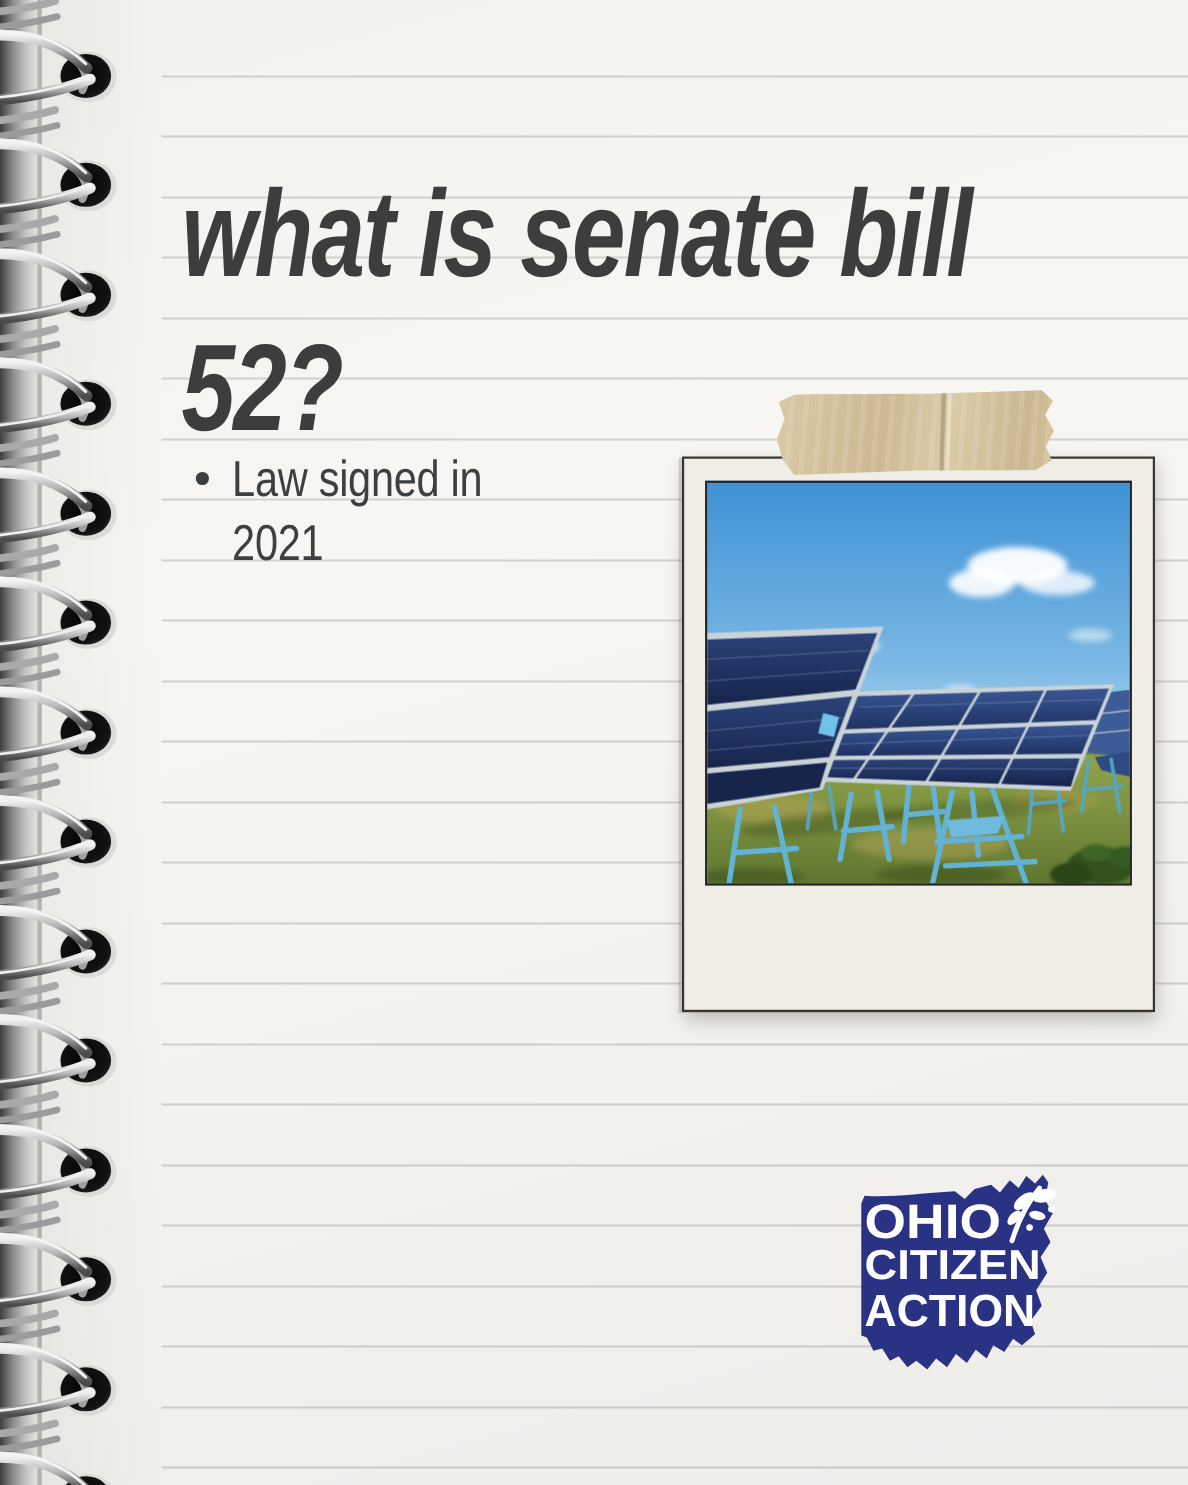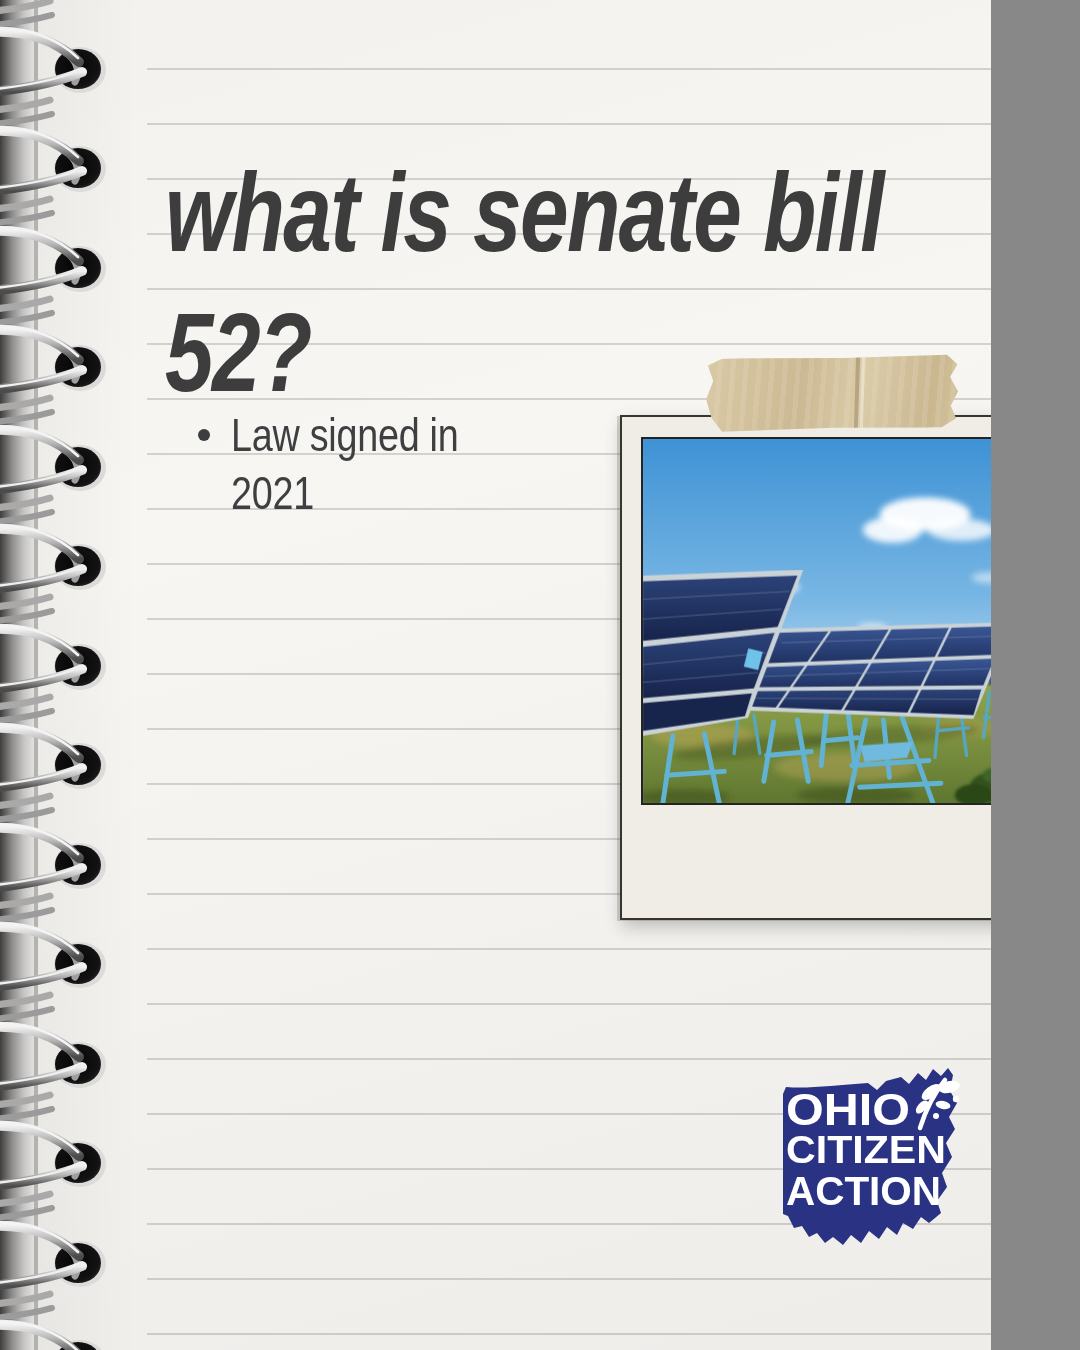--- a/index.html
+++ b/index.html
@@ -1,17 +1,17 @@
 <!DOCTYPE html>
 <html><head>
 <meta charset="utf-8">
 <style>
   html,body{margin:0;padding:0;background:#888;}
   .canvas{
-    position:relative;width:991px;height:1350px;overflow:hidden;
+    position:relative;width:1080px;height:1350px;overflow:hidden;
     background:#f7f6f3;
     font-family:"Liberation Sans","DejaVu Sans",sans-serif;
   }
   .paper-shade{
     position:absolute;inset:0;pointer-events:none;
     background:linear-gradient(165deg,rgba(0,0,0,0.02),rgba(255,255,255,0) 35%,rgba(0,0,0,0.035) 95%),
                linear-gradient(to right,rgba(0,0,0,0.05),rgba(0,0,0,0) 14%);
   }
   .ruled-lines{
     position:absolute;left:147px;right:0;top:0;bottom:0;pointer-events:none;
@@ -22,21 +22,21 @@
     background-position:0 15px;
   }
   .binding{position:absolute;left:0;top:0;z-index:6;}
 
   .title{
     position:absolute;left:165px;top:68px;width:1120px;
     font-size:112px;line-height:140px;font-weight:bold;font-style:italic;
     letter-spacing:-2px;color:#3d3d3d;white-space:pre-line;
     transform:scaleX(0.78);transform-origin:left top;
   }
-  .bullet-list{position:absolute;left:196px;top:406px;width:500px;list-style:none;margin:0;padding:0;}
+  .bullet-list{position:absolute;left:176px;top:406px;width:500px;list-style:none;margin:0;padding:0;}
   .bullet-item{position:relative;margin:0 0 62px 0;}
   .bullet-dot{
     position:absolute;left:2px;top:23px;width:12px;height:12px;border-radius:50%;
     background:#3c3d3e;
   }
   .bullet-text{
     margin-left:35px;width:470px;
     font-size:46px;line-height:58px;color:#3e3f40;letter-spacing:-0.3px;
     white-space:pre-line;transform:scaleX(0.82);transform-origin:left top;
   }

